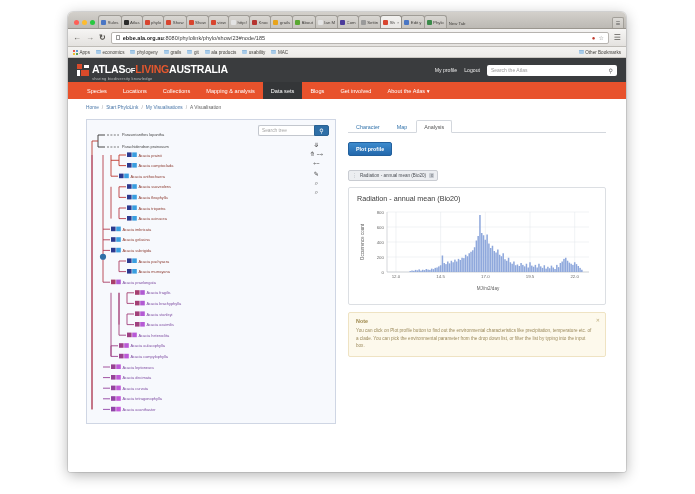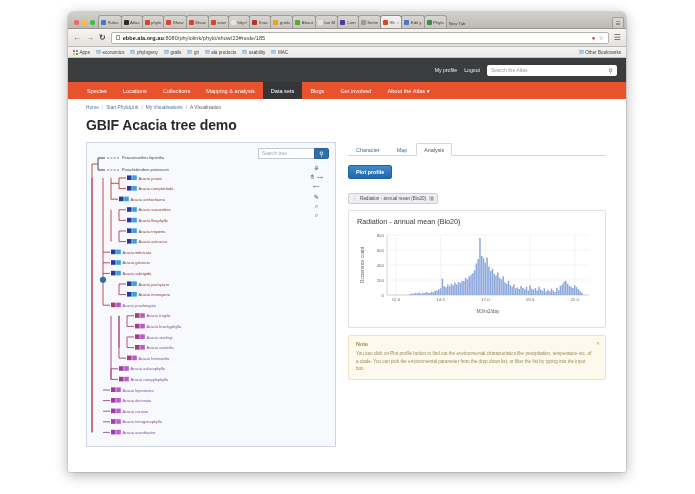--- a/index.html
+++ b/index.html
@@ -486,20 +486,34 @@
     <div id="bm-spacer"></div>
     <div class="bm">
       <span class="folder"></span>
       <span>Other Bookmarks</span>
     </div>
   </div>
 
   <div id="viewport">
 
     <div id="ala-header">
+      <div id="ala-logo">
+        <span id="ala-mark">
+            <i></i>
+            <i></i>
+            <i></i>
+            <i></i>
+          </span>
+        <span id="ala-wordmark">
+          <span id="ala-title-line">
+            <span class="w">ATLAS</span><span class="o">OF</span><span class="r">LIVING</span><span class="w">AUSTRALIA</span>
+          </span>
+          <div id="ala-tagline">sharing biodiversity knowledge</div>
+        </span>
+      </div>
       <div id="ala-header-right">
         <span class="hdr-link">My profile</span>
         <span class="hdr-link">Logout</span>
         <div id="atlas-search">
           <span>Search the Atlas</span>
           <span id="atlas-search-icon">⚲</span>
         </div>
       </div>
     </div>
 
@@ -533,21 +547,20 @@
     <div id="breadcrumb">
       <span class="crumb">Home</span>
       <span class="sep">/</span>
       <span class="crumb">Start PhyloLink</span>
       <span class="sep">/</span>
       <span class="crumb">My Visualisations</span>
       <span class="sep">/</span>
       <span class="crumb last">A Visualisation</span>
     </div>
 
-    <div id="page-title">GBIF Acacia tree demo</div>
 
     <div id="content">
 
       <div id="tree-panel">
         <div id="tree-search-wrap">
           <div id="tree-search-input">Search tree</div>
           <div id="tree-search-button">⚲</div>
         </div>
         <div id="tree-controls">
           <div class="tc-ico">⤋</div>

